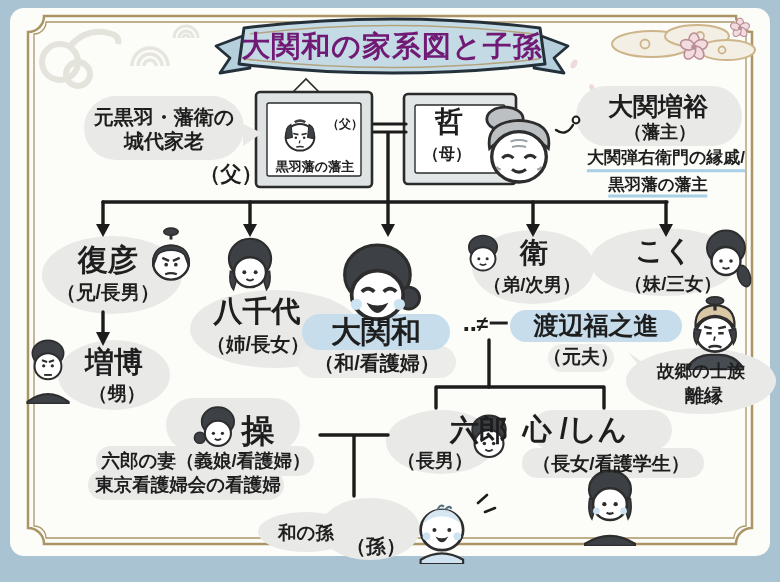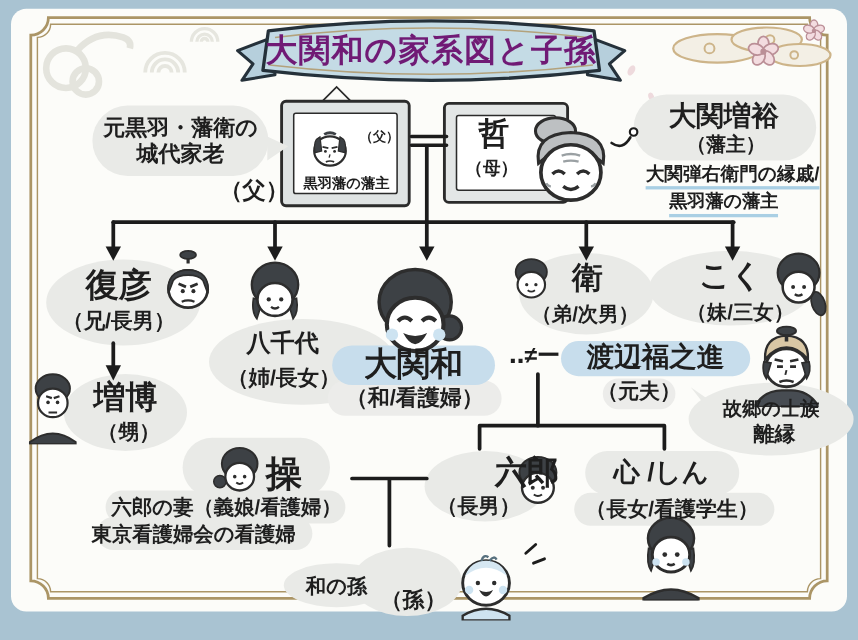--- a/index.html
+++ b/index.html
@@ -296,42 +296,42 @@
   <div class="txt" style="left:449px;top:122px;font-size:28px;">哲</div>
   <div class="txt" style="left:447px;top:154px;font-size:16px;">（母）</div>
 
   <div class="txt" style="left:658px;top:106px;font-size:25px;">大関増裕</div>
   <div class="txt" style="left:660px;top:132px;font-size:18px;">（藩主）</div>
   <div class="txt ul" style="left:666px;top:160px;font-size:17px;">大関弾右衛門の縁戚/</div>
   <div class="txt ul" style="left:658px;top:186px;font-size:16.5px;">黒羽藩の藩主</div>
 
   <div class="txt" style="left:108px;top:260px;font-size:30px;">復彦</div>
   <div class="txt" style="left:108px;top:292px;font-size:19.5px;">（兄/長男）</div>
-  <div class="txt" style="left:257px;top:312px;font-size:22px;">八千代</div>
+  <div class="txt" style="left:257px;top:312px;font-size:29px;">八千代</div>
   <div class="txt" style="left:376px;top:332px;font-size:30px;">大関和</div>
   <div class="txt" style="left:258px;top:344px;font-size:19.5px;">（姉/長女）</div>
   <div class="txt" style="left:377px;top:363px;font-size:20px;">（和/看護婦）</div>
   <div class="txt" style="left:534px;top:253px;font-size:28px;">衛</div>
   <div class="txt" style="left:532px;top:285px;font-size:18.5px;text-align:center;">（弟/次男）</div>
   <div class="txt" style="left:664px;top:251px;font-size:28px;">こく</div>
   <div class="txt" style="left:673px;top:284px;font-size:18.5px;">（妹/三女）</div>
 
   <div class="txt" style="left:114px;top:363px;font-size:29px;">増博</div>
   <div class="txt" style="left:117px;top:394px;font-size:19px;">（甥）</div>
 
   <div class="txt" style="left:486px;top:324px;font-size:21px;">‥≠ー</div>
   <div class="txt" style="left:596px;top:325px;font-size:25px;">渡辺福之進</div>
   <div class="txt" style="left:581px;top:357px;font-size:19px;">（元夫）</div>
   <div class="txt" style="left:701px;top:371px;font-size:17.5px;">故郷の士族</div>
   <div class="txt" style="left:704px;top:396px;font-size:19px;">離縁</div>
 
   <div class="txt" style="left:258px;top:431px;font-size:33px;">操</div>
   <div class="txt" style="left:206px;top:461px;font-size:18.5px;">六郎の妻（義娘/看護婦）</div>
-  <div class="txt" style="left:176px;top:485px;font-size:18.5px;">東京看護婦会の看護婦</div>
+  <div class="txt" style="left:188px;top:485px;font-size:18.5px;">東京看護婦会の看護婦</div>
   <div class="txt" style="left:431px;top:431px;font-size:29px;margin-left:48px;">六郎</div>
   <div class="txt" style="left:435px;top:461px;font-size:19px;font-family:Liberation Serif, serif;">（長男）</div>
-  <div class="txt" style="left:601px;top:430px;font-size:24px;">心 /しん</div>
+  <div class="txt" style="left:575px;top:430px;font-size:29px;">心 /しん</div>
   <div class="txt" style="left:611px;top:464px;font-size:19px;">（長女/看護学生）</div>
 
   <div class="txt" style="left:306px;top:533px;font-size:18.5px;">和の孫</div>
   <div class="txt" style="left:376px;top:546px;font-size:20px;">（孫）</div>
 
 </div>
 
 </body></html>

